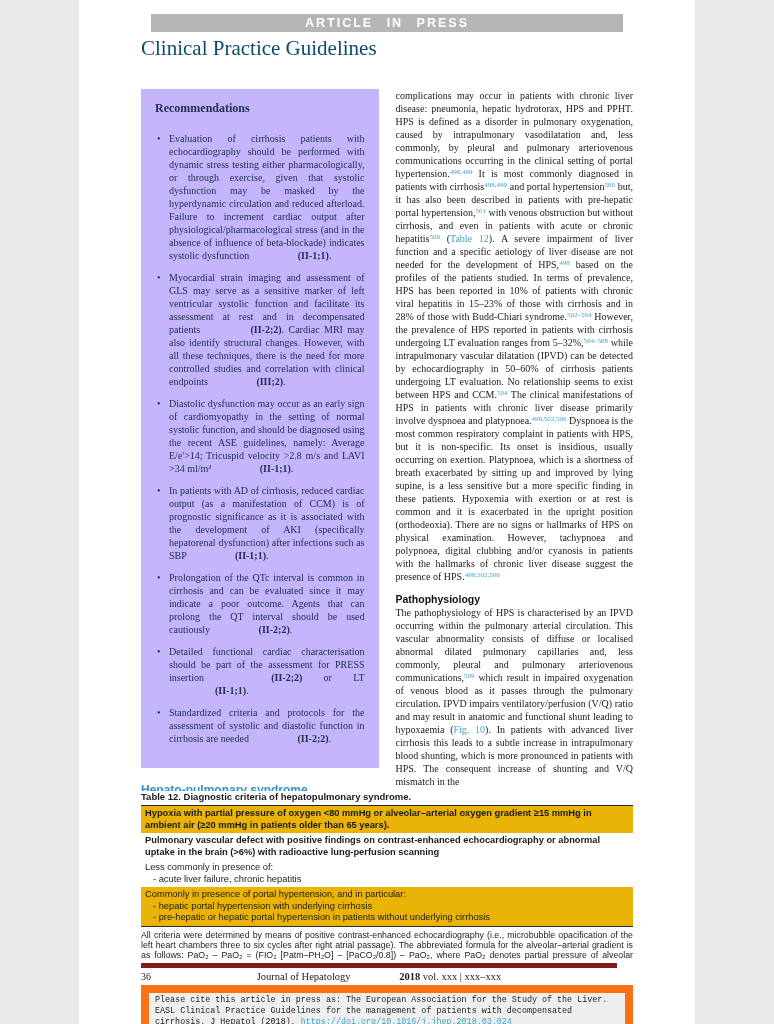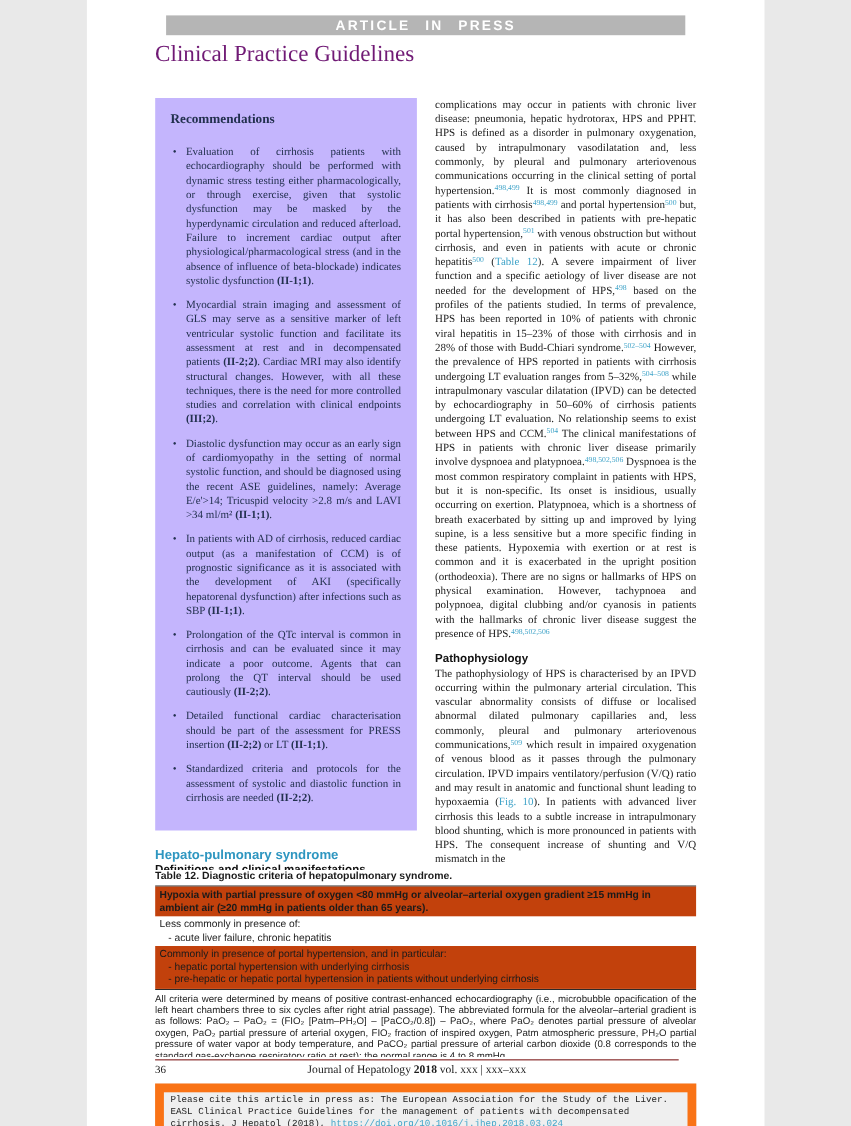--- a/index.html
+++ b/index.html
@@ -2,50 +2,50 @@
 <html><head>
 <meta charset="utf-8">
 <style>
   html,body{margin:0;padding:0;background:#e9e9e9;}
   .page{position:relative;width:616px;height:1024px;margin:0 auto;background:#ffffff;
         font-family:"Liberation Serif", serif;color:#1a1a1a;overflow:hidden;box-sizing:border-box;}
   .banner{position:absolute;top:14px;left:72px;right:72px;height:18px;background:#b5b5b5;
           display:flex;align-items:center;justify-content:center;}
   .banner span{font-family:"Liberation Sans", sans-serif;font-weight:bold;font-size:12.5px;
           color:#ffffff;letter-spacing:2px;word-spacing:8px;}
-  .title{position:absolute;top:36px;left:62px;font-size:21px;color:#701a75;font-weight:normal;margin:0;}
+  .title{position:absolute;top:36px;left:62px;font-size:21px;color:#0c4a6e;font-weight:normal;margin:0;}
   .cols{position:absolute;top:89px;left:62px;right:62px;height:702px;overflow:hidden;
         display:flex;gap:17px;}
   .col{flex:1 1 0;min-width:0;}
   .body{font-size:10px;line-height:13px;text-align:justify;margin:0;}
   
   .recobox{background:#c4b5fd;color:#22304e;padding:12px 14px 14px 14px;min-height:574px;box-sizing:border-box;}
   .recotitle{font-weight:bold;font-size:12px;margin:0 0 16px 0;}
   .recolist{list-style:none;margin:0;padding:0;}
   .recolist li{position:relative;padding-left:14px;margin-bottom:9px;font-size:10px;line-height:13px;text-align:justify;}
   .recolist li::before{content:"\2022";position:absolute;left:2px;top:0;}
   
   .h-teal{font-family:"Liberation Sans", sans-serif;color:#2e96c0;font-size:12px;font-weight:bold;margin:15px 0 1px 0;}
   .h-black{font-family:"Liberation Sans", sans-serif;color:#111111;font-size:10.5px;font-weight:bold;margin:0 0 1px 0;}
   .h-black2{font-family:"Liberation Sans", sans-serif;color:#111111;font-size:10.5px;font-weight:bold;margin:10px 0 1px 0;}
-  .b{font-weight:bold;}
+  .b{font-weight:bold;margin-left:46px;}
   .link{color:#3fa3c8;}
   .sup{font-size:7px;position:relative;top:-3.5px;line-height:0;}
   
   .t12{position:absolute;top:791px;left:62px;right:62px;height:170px;overflow:hidden;
        font-family:"Liberation Sans", sans-serif;}
   .t12cap{font-size:9.5px;font-weight:bold;padding-bottom:3px;border-bottom:1.5px solid #2a2a2a;}
   .t12rows{border-bottom:1.5px solid #2a2a2a;}
   .trow{font-size:9.3px;line-height:11.5px;padding:2px 4px;}
-  .trow.shaded{background:#c2410c;}
+  .trow.shaded{background:#eab308;}
   .trow.boldrow{font-weight:bold;}
   .dash{padding-left:8px;}
   .t12foot{font-size:8.8px;line-height:10.4px;text-align:justify;color:#222222;padding-top:3px;}
   
-  .pfooter{position:absolute;top:963px;left:62px;right:78px;border-top:1px solid #7f1d1d;padding-top:3px;}
+  .pfooter{position:absolute;top:963px;left:62px;right:78px;border-top:5px solid #7f1d1d;padding-top:3px;}
   .pageno{position:absolute;left:0;top:3px;font-size:10px;}
   .jline{display:block;text-align:center;font-size:10.5px;}
   .citebox{position:absolute;top:985px;left:62px;right:62px;background:#efefef;
            border:8px solid #f97316;padding:2px 6px;box-sizing:border-box;
            font-family:Liberation Mono, monospace;font-size:8.4px;line-height:11px;color:#222222;}
 </style>
 </head>
 <body>
 
 <div class="page">
@@ -81,20 +81,21 @@
       <h3 class="h-black2">Pathophysiology</h3>
       <p class="body"><span>The pathophysiology of HPS is characterised by an IPVD occurring within the pulmonary arterial circulation. This vascular abnormality consists of diffuse or localised abnormal dilated pulmonary capillaries and, less commonly, pleural and pulmonary arteriovenous communications,</span><span class="sup link">509</span><span> which result in impaired oxygenation of venous blood as it passes through the pulmonary circulation. IPVD impairs ventilatory/perfusion (V/Q) ratio and may result in anatomic and functional shunt leading to hypoxaemia (</span><span class="link">Fig. 10</span><span>). In patients with advanced liver cirrhosis this leads to a subtle increase in intrapulmonary blood shunting, which is more pronounced in patients with HPS. The consequent increase of shunting and V/Q mismatch in the</span></p>
     </div>
 
   </div>
 
   <div class="t12">
     <div class="t12cap">Table 12. Diagnostic criteria of hepatopulmonary syndrome.</div>
     <div class="t12rows">
       <div class="trow shaded boldrow">Hypoxia with partial pressure of oxygen &lt;80 mmHg or alveolar–arterial oxygen gradient ≥15 mmHg in ambient air (≥20 mmHg in patients older than 65 years).</div>
+      <div class="trow boldrow">Pulmonary vascular defect with positive findings on contrast-enhanced echocardiography or abnormal uptake in the brain (&gt;6%) with radioactive lung-perfusion scanning</div>
       <div class="trow">
         <div>Less commonly in presence of:</div>
         <div class="dash">-  acute liver failure, chronic hepatitis</div>
       </div>
       <div class="trow shaded">
         <div>Commonly in presence of portal hypertension, and in particular:</div>
         <div class="dash">-  hepatic portal hypertension with underlying cirrhosis</div>
         <div class="dash">-  pre-hepatic or hepatic portal hypertension in patients without underlying cirrhosis</div>
       </div>
     </div>

